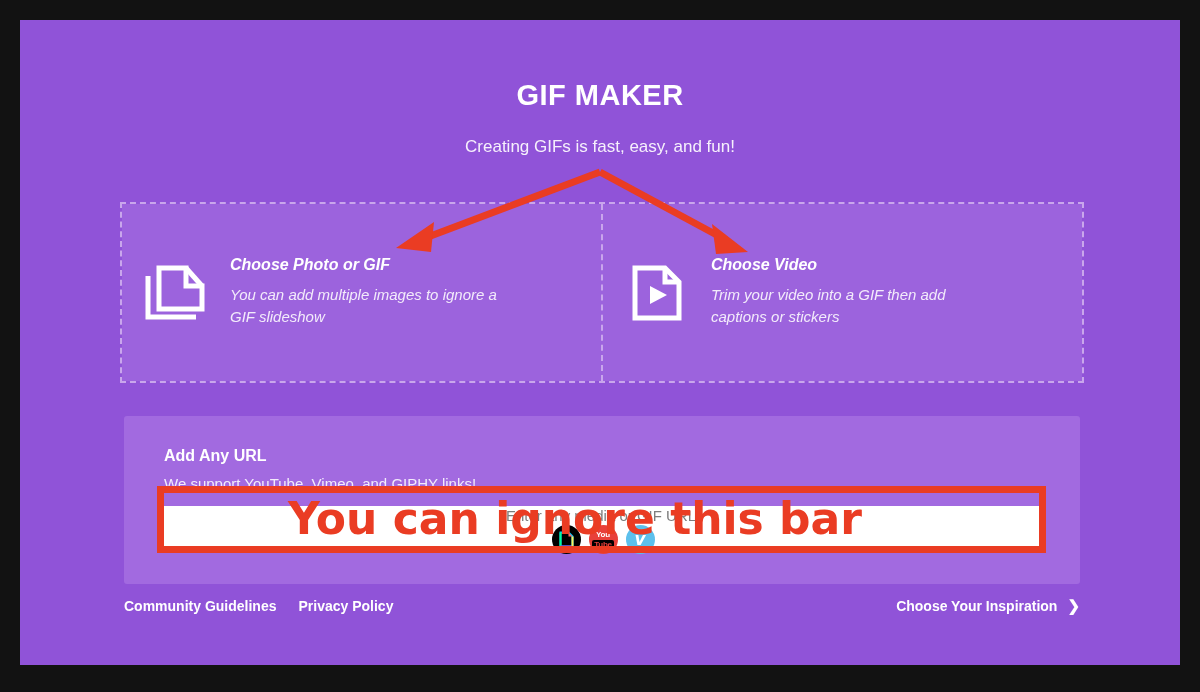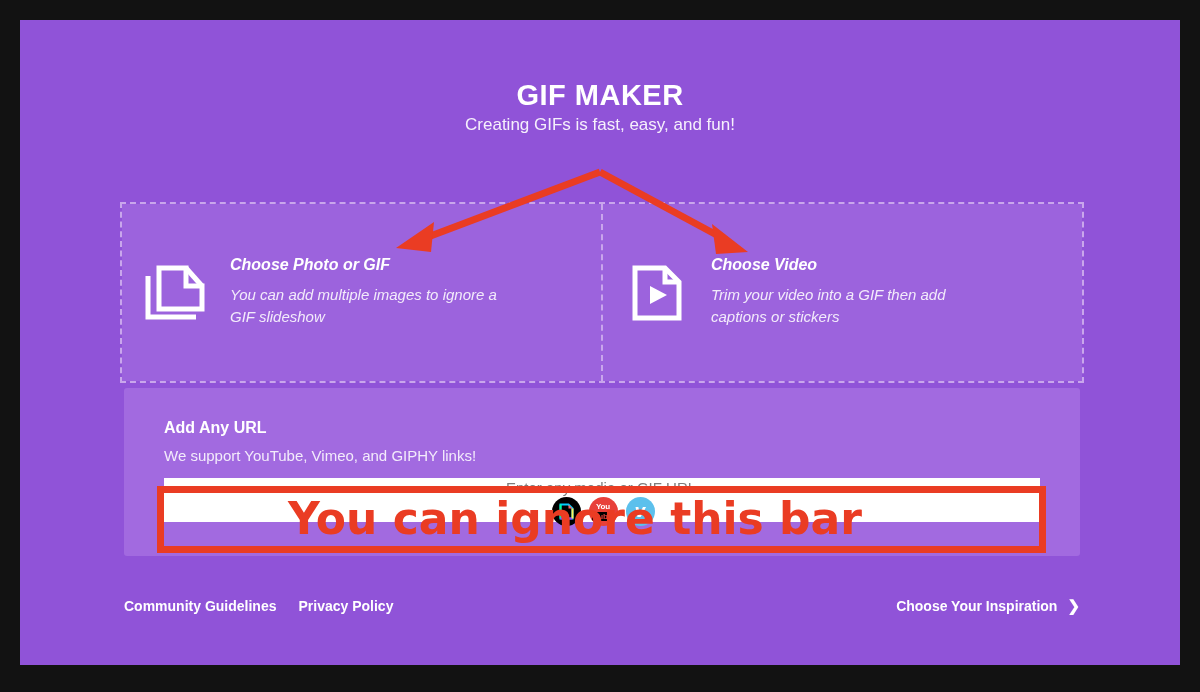--- a/index.html
+++ b/index.html
@@ -42,21 +42,21 @@
   }
   .hdr-title {
     margin-top: 61px;
     font-size: 29px;
     font-weight: bold;
     letter-spacing: 0.5px;
     color: #ffffff;
     line-height: 1;
   }
   .hdr-sub {
-    margin-top: 6px;
+    margin-top: 28px;
     font-size: 17px;
     font-weight: normal;
     color: #f6f0fc;
     line-height: 1;
   }
 
   
   .cards {
     position: absolute;
     left: 100px;
@@ -100,21 +100,21 @@
     font-size: 15px;
     color: #f3ebfb;
     line-height: 1.45;
     max-width: 285px;
   }
 
   
   .urlpanel {
     position: absolute;
     left: 104px;
-    top: 368px;
+    top: 396px;
     width: 956px;
     height: 168px;
     background: #a26ae0;
     border-radius: 3px;
     box-sizing: border-box;
     padding: 32px 40px 0 40px;
   }
   .url-title {
     font-size: 16px;
     font-weight: bold;

